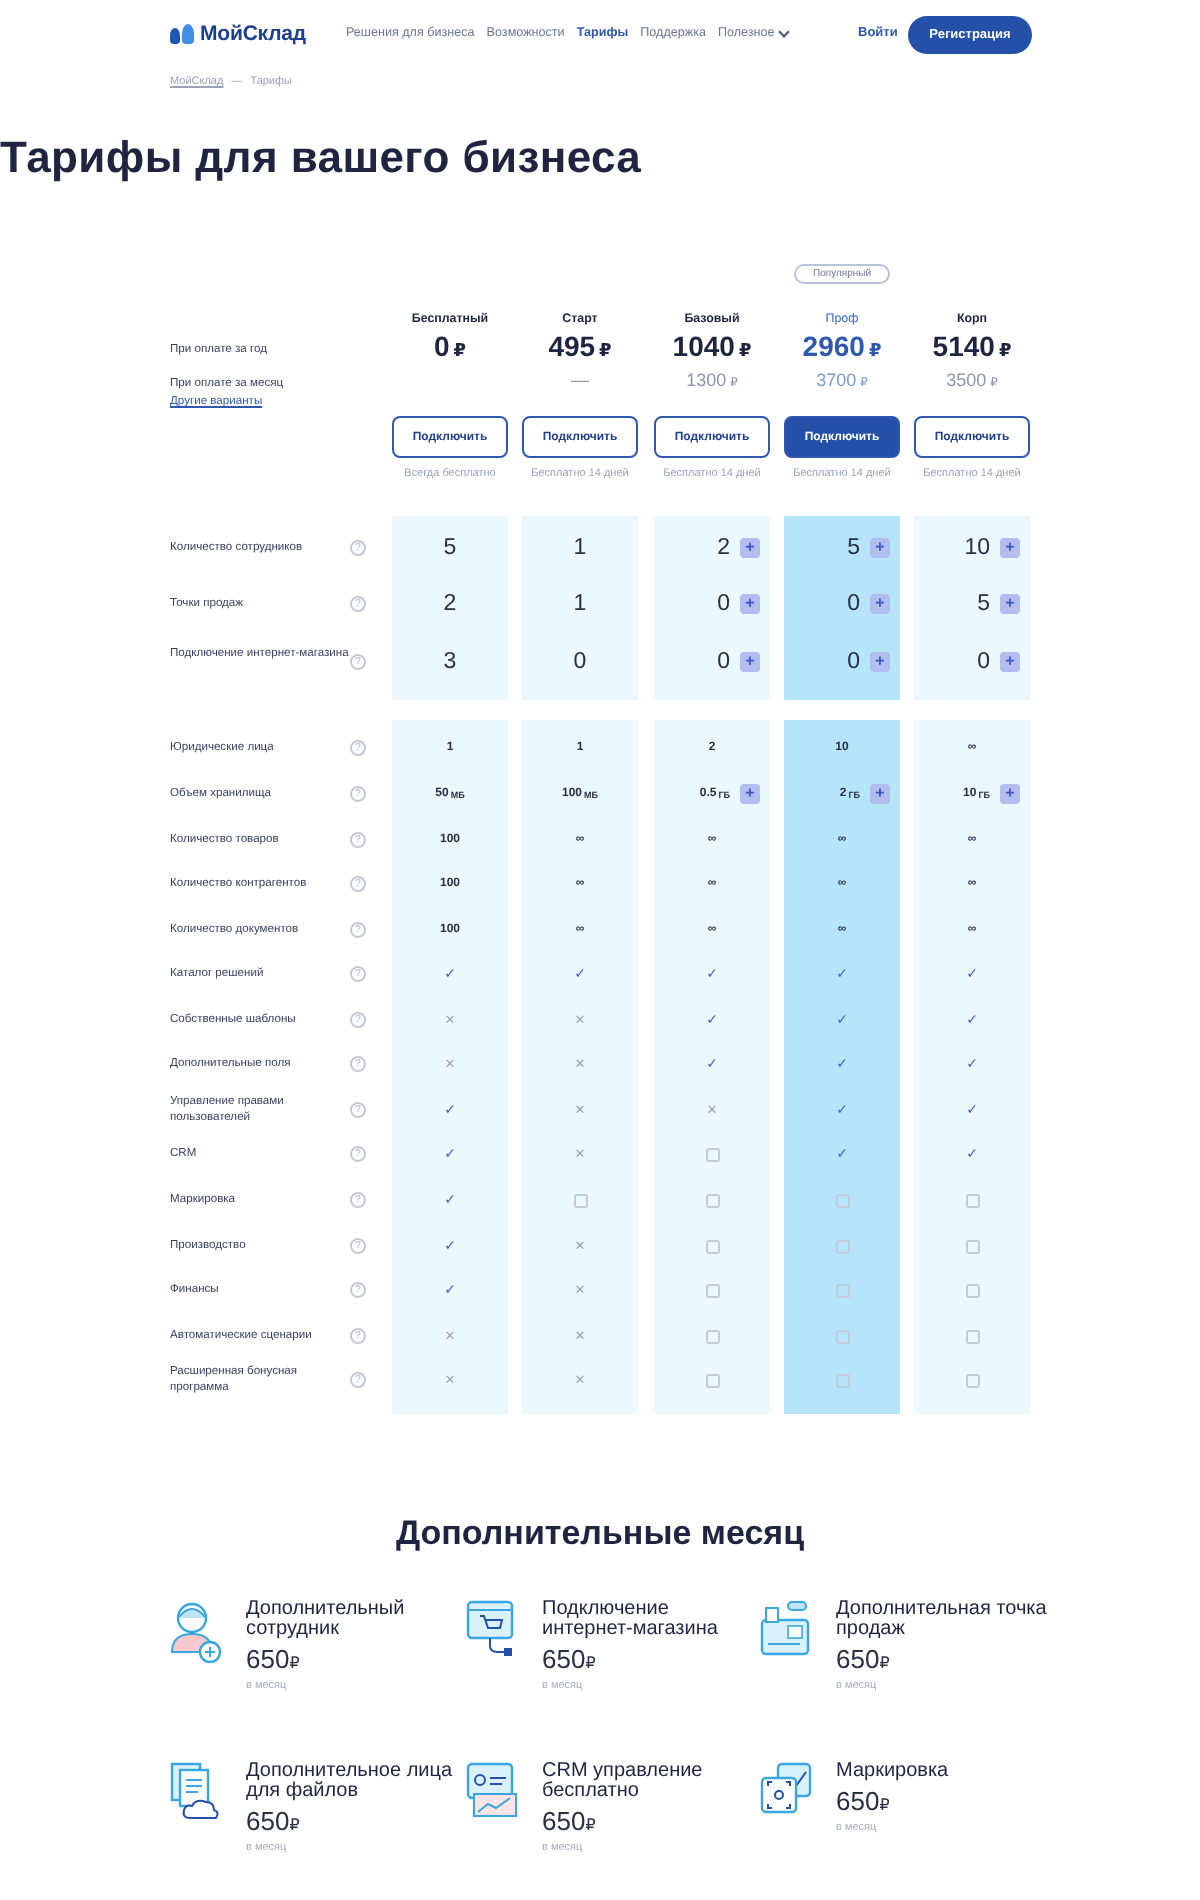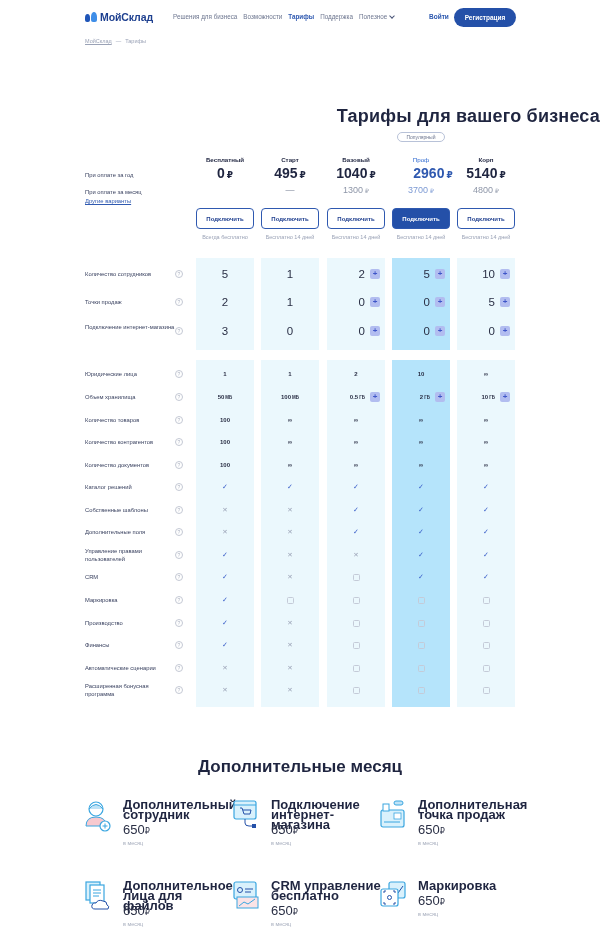--- a/index.html
+++ b/index.html
@@ -17,21 +17,21 @@
   .nav { position: absolute; left: 173px; top: 13px; display: flex; gap: 6px; font-size: 6.3px; color: #6e7790; }
   .nav .active { color: #2f59b0; font-weight: 700; }
   .nav .dd { display: flex; align-items: center; gap: 3px; }
   .chev { width: 4px; height: 4px; border-right: 1px solid #4a5578; border-bottom: 1px solid #4a5578; transform: rotate(45deg); margin-top: -2px; }
   .login { position: absolute; left: 429px; top: 13px; font-size: 6.5px; font-weight: 700; color: #2b57ae; }
   .register { position: absolute; left: 454px; top: 8px; width: 62px; height: 19px; background: #2450a8; color: #fff; border-radius: 10px; font-size: 6.5px; font-weight: 700; display: flex; align-items: center; justify-content: center; }
 
   .breadcrumb { position: absolute; left: 85px; top: 38px; font-size: 5.5px; color: #9aa2b6; display: flex; gap: 4px; }
   .breadcrumb .link { text-decoration: underline; }
 
-  .page-title { position: absolute; top: 66px; left: 0; width: 600px; text-align: right; font-size: 18px; font-weight: 700; color: #1f2540; letter-spacing: 0.2px; margin-top: 40px; }
+  .page-title { position: absolute; top: 66px; left: 0; width: 600px; text-align: left; font-size: 22px; font-weight: 700; color: #1f2540; letter-spacing: 0.2px; }
 
   
   .popular { position: absolute; left: 397px; top: 132px; width: 48px; height: 10px; border: 1px solid #b8c2d8; border-radius: 6px; font-size: 5px; color: #6e7790; display: flex; align-items: center; justify-content: center; }
   .plan-col { position: absolute; width: 58px; text-align: center; }
   .plan-name { position: absolute; top: 156px; font-size: 6.2px; font-weight: 700; color: #1f2540; }
   .plan-name.hl { color: #2f6ad0; font-weight: 500; }
   .plan-price { position: absolute; top: 165px; font-size: 14px; font-weight: 700; color: #1f2540; white-space: nowrap; }
   .plan-price.hl { color: #2f59b0; }
   .plan-price .cur { font-size: 9px; margin-left: 2px; }
   .plan-month { position: absolute; top: 185px; font-size: 9px; color: #8e96a8; white-space: nowrap; }
@@ -56,21 +56,21 @@
   .cell.big .plus { top: 3px; }
   .unit { font-size: 4.5px; margin-left: 1px; font-weight: 700; }
   .check { color: #3a5fc8; font-size: 7px; font-weight: 700; }
   .cross { color: #9aa2b6; font-size: 6.5px; }
   .box { width: 7px; height: 7px; border: 1px solid #c4cbd8; border-radius: 1.5px; background: transparent; }
 
   
   .options-title { position: absolute; top: 757px; left: 0; width: 600px; text-align: center; font-size: 17px; font-weight: 700; color: #1f2540; }
   .opt { position: absolute; width: 140px; }
   .opt-icon { position: absolute; left: 0; top: 0; width: 26px; height: 30px; }
-  .opt-title { position: absolute; left: 38px; top: 0; width: 110px; font-size: 13px; font-weight: 700; color: #1f2540; line-height: 10px; }
+  .opt-title { position: absolute; left: 38px; top: 0; width: 110px; font-size: 10px; font-weight: 400; color: #1f2540; line-height: 10px; }
   .opt-price { position: absolute; left: 38px; font-size: 13px; color: #2a2f45; }
   .opt-price .cur { font-size: 8px; }
   .opt-note { position: absolute; left: 38px; font-size: 5.5px; color: #a6adbd; }
 </style>
 </head>
 <body>
 
 <div class="header">
   <div class="logo">
     <div class="logo-mark">
@@ -116,27 +116,27 @@
     <div class="plan-col plan-price" style="left:261px"><span>495</span><span class="cur">₽</span></div>
     <div class="plan-col plan-month" style="left:261px"><span>—</span></div>
     <div class="btn" style="left:261px">Подключить</div>
     <div class="btn-note" style="left:257px">Бесплатно 14 дней</div>
     <div class="plan-col plan-name" style="left:327px">Базовый</div>
     <div class="plan-col plan-price" style="left:327px"><span>1040</span><span class="cur">₽</span></div>
     <div class="plan-col plan-month" style="left:327px"><span>1300</span><span class="cur">₽</span></div>
     <div class="btn" style="left:327px">Подключить</div>
     <div class="btn-note" style="left:323px">Бесплатно 14 дней</div>
     <div class="plan-col plan-name hl" style="left:392px">Проф</div>
-    <div class="plan-col plan-price hl" style="left:404px"><span>2960</span><span class="cur">₽</span></div>
+    <div class="plan-col plan-price hl" style="left:392px"><span>2960</span><span class="cur">₽</span></div>
     <div class="plan-col plan-month hl" style="left:392px"><span>3700</span><span class="cur">₽</span></div>
     <div class="btn primary" style="left:392px">Подключить</div>
     <div class="btn-note" style="left:388px">Бесплатно 14 дней</div>
     <div class="plan-col plan-name" style="left:457px">Корп</div>
     <div class="plan-col plan-price" style="left:457px"><span>5140</span><span class="cur">₽</span></div>
-    <div class="plan-col plan-month" style="left:457px"><span>4800</span><span class="cur">₽</span></div>
+    <div class="plan-col plan-month" style="left:457px"><span>3500</span><span class="cur">₽</span></div>
     <div class="btn" style="left:457px">Подключить</div>
     <div class="btn-note" style="left:453px">Бесплатно 14 дней</div>
   </div>
 
 <div id="table">
     <div class="col-bg" style="left:196px;top:258px;height:92px"></div>
     <div class="col-bg" style="left:261px;top:258px;height:92px"></div>
     <div class="col-bg" style="left:327px;top:258px;height:92px"></div>
     <div class="col-bg hl" style="left:392px;top:258px;height:92px"></div>
     <div class="col-bg" style="left:457px;top:258px;height:92px"></div>

